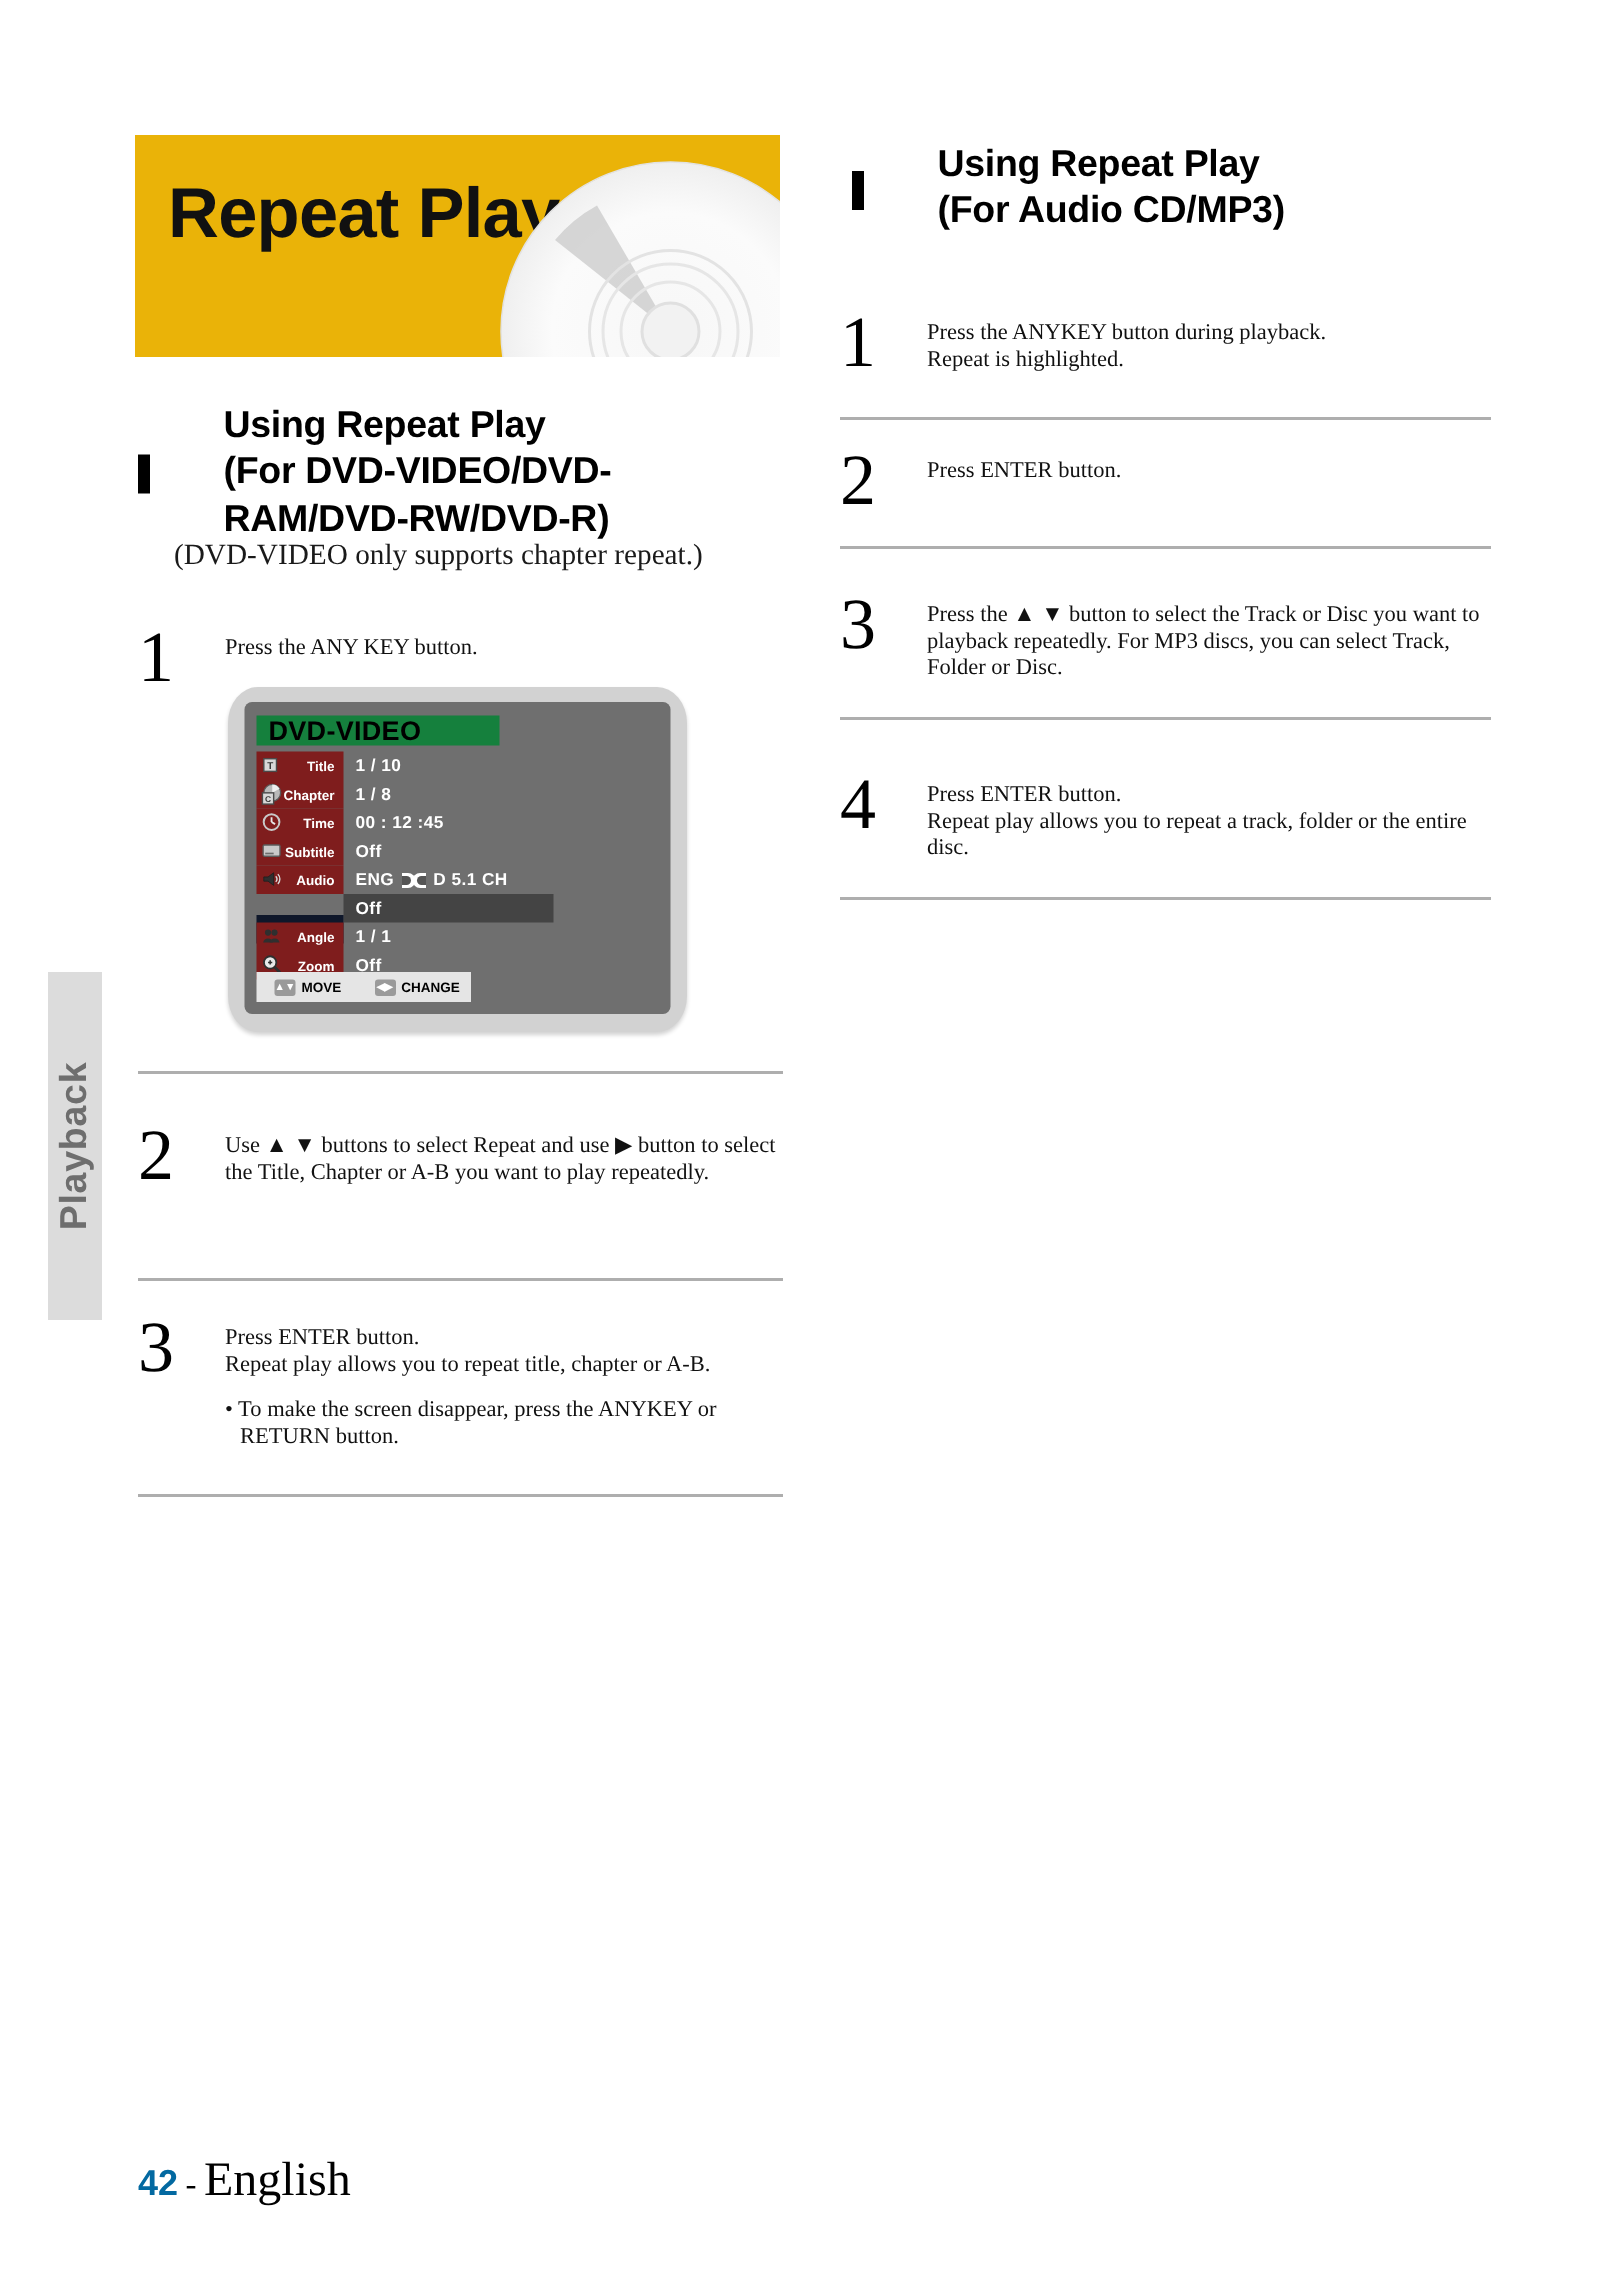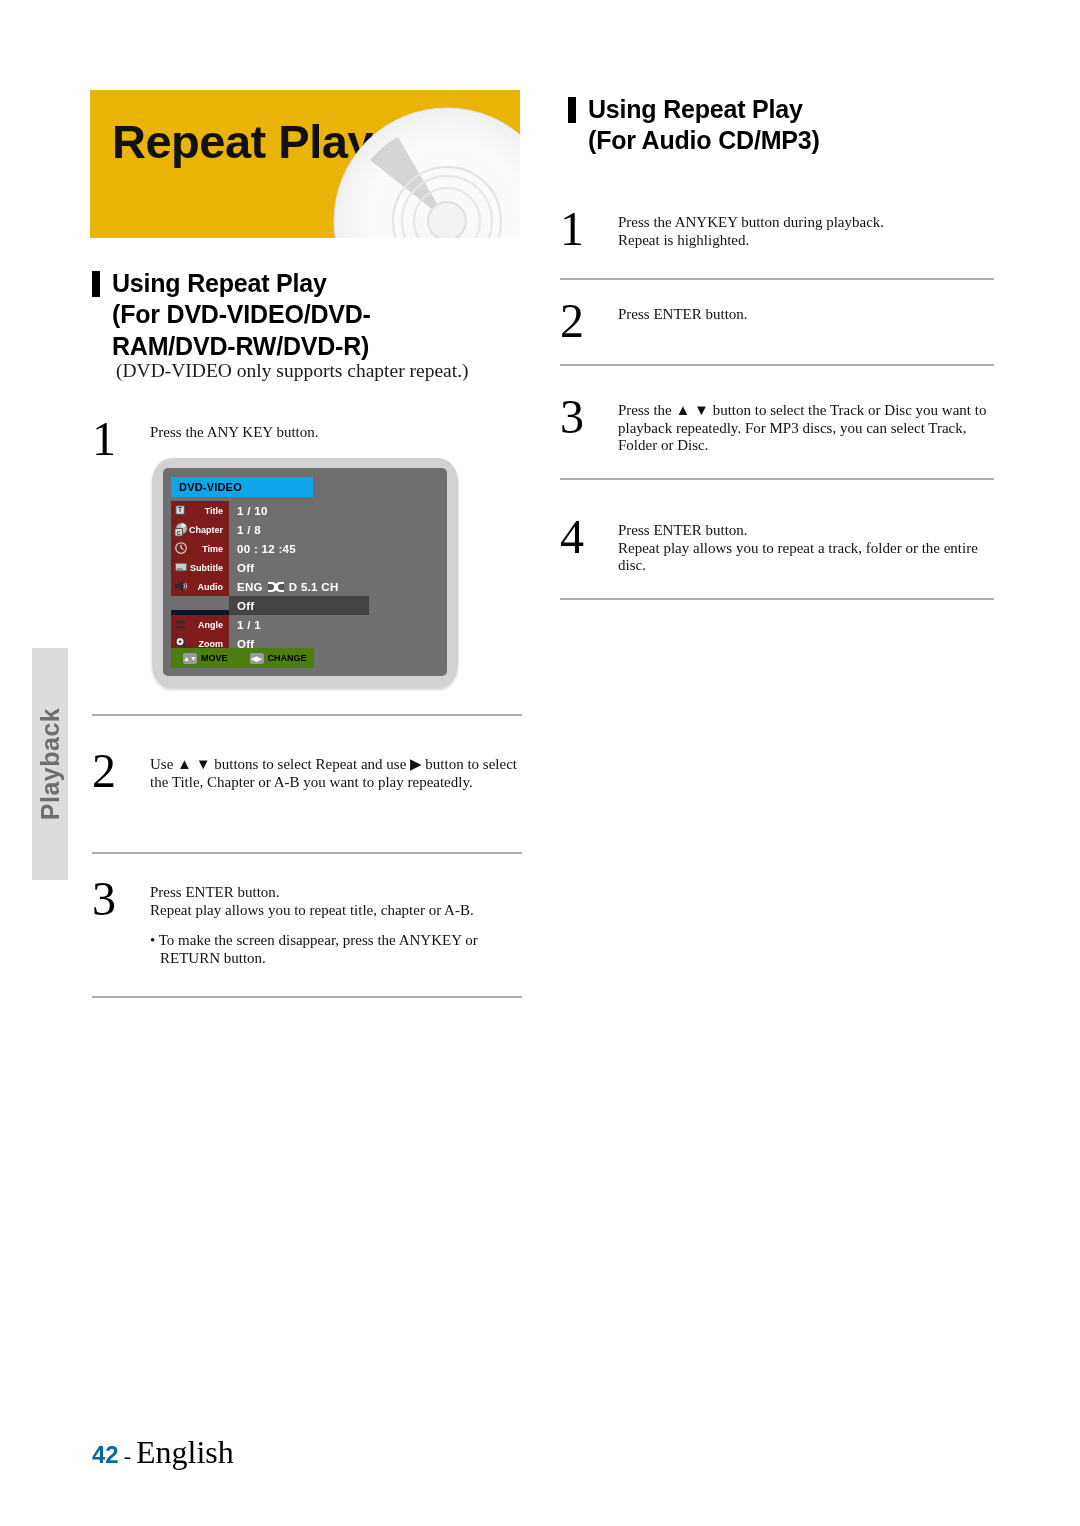--- a/index.html
+++ b/index.html
@@ -62,21 +62,22 @@
     right: -42px;
     top: 16px;
     width: 230px;
     height: 230px;
   }
 
   
   .heading {
     position: absolute;
     display: flex;
-    align-items: flex-start;
+    align-items: center;
+    gap: 37px;
   }
   .heading-bar {
     width: 8px;
     background: #000000;
     margin-right: 12px;
     flex: 0 0 auto;
   }
   .heading-text {
     font-family: "Liberation Sans", sans-serif;
     font-weight: bold;
@@ -150,30 +151,30 @@
     top: 10px;
     right: 11px;
     bottom: 12px;
     background: #6f6f6f;
     border-radius: 5px;
   }
   .osd-title {
     position: absolute;
     left: 8px;
     top: 9px;
-    width: 142px;
+    width: 162px;
     height: 20px;
-    background: #0ea5e9;
+    background: #15803d;
     display: flex;
     align-items: center;
     padding-left: 8px;
     box-sizing: border-box;
     font-family: "Liberation Sans", sans-serif;
     font-weight: bold;
-    font-size: 11px;
+    font-size: 18px;
     color: #000000;
     letter-spacing: 0.2px;
   }
   .osd-rows {
     position: absolute;
     left: 8px;
     top: 33px;
     right: 8px;
   }
   .osd-row {
@@ -224,21 +225,21 @@
     display: inline-flex;
     align-items: center;
     margin: 0 4px;
   }
   .osd-bottom {
     position: absolute;
     left: 8px;
     bottom: 8px;
     width: 143px;
     height: 20px;
-    background: #4d7c0f;
+    background: #e5e5e5;
     display: flex;
     align-items: center;
     font-family: "Liberation Sans", sans-serif;
     font-weight: bold;
     font-size: 9px;
     color: #000000;
   }
   .osd-bottom .grp { display: flex; align-items: center; }
   .osd-bottom .grp.move { margin-left: 12px; }
   .osd-bottom .grp.change { margin-left: 22px; }

